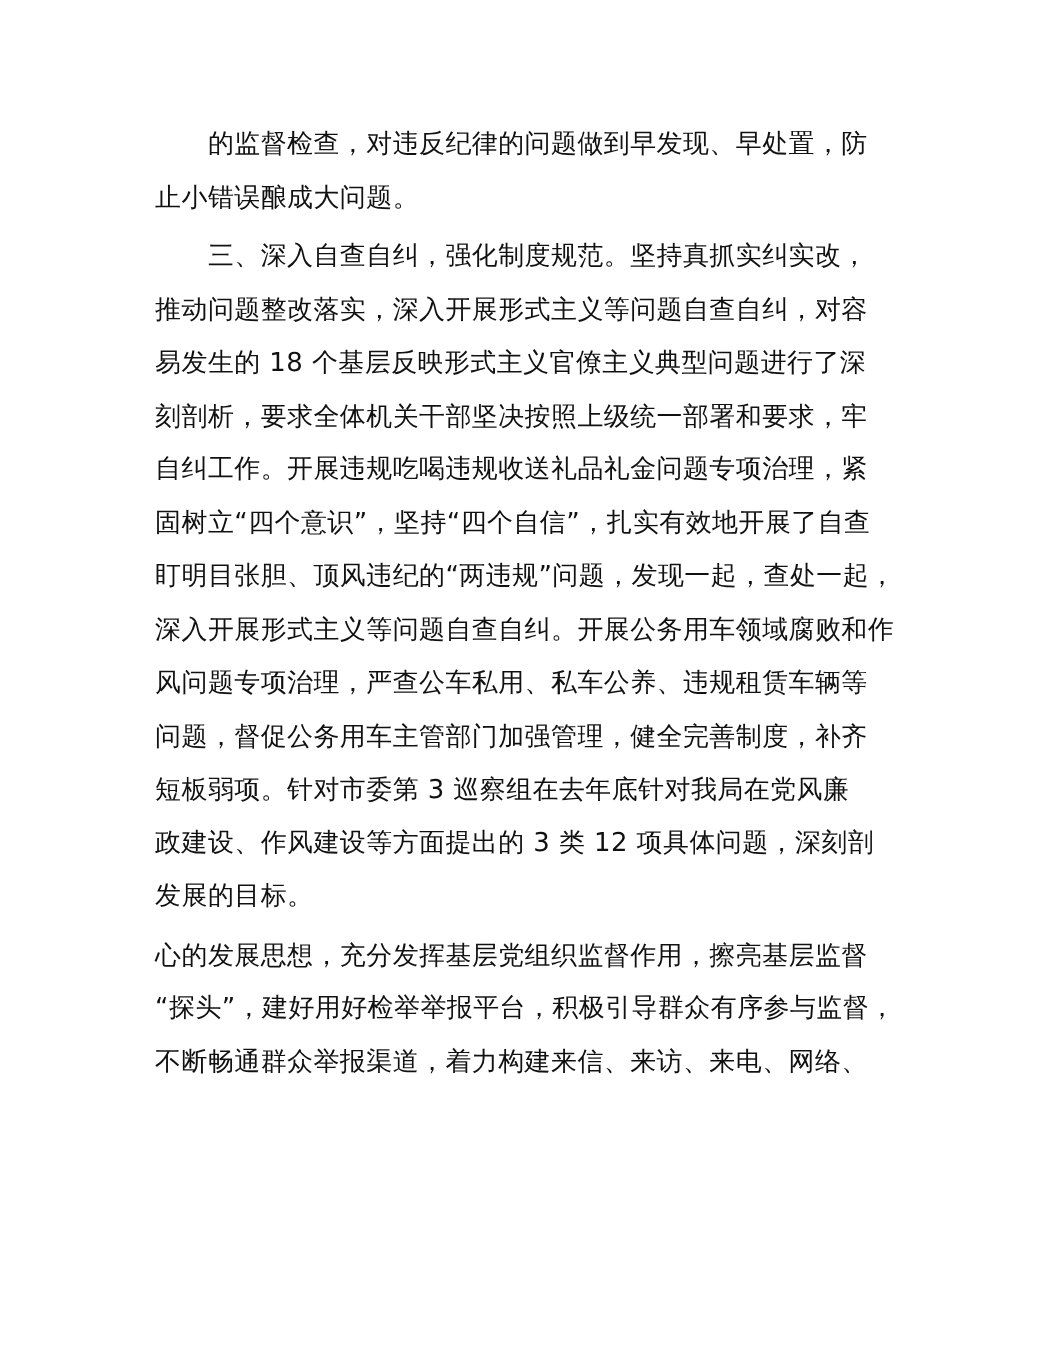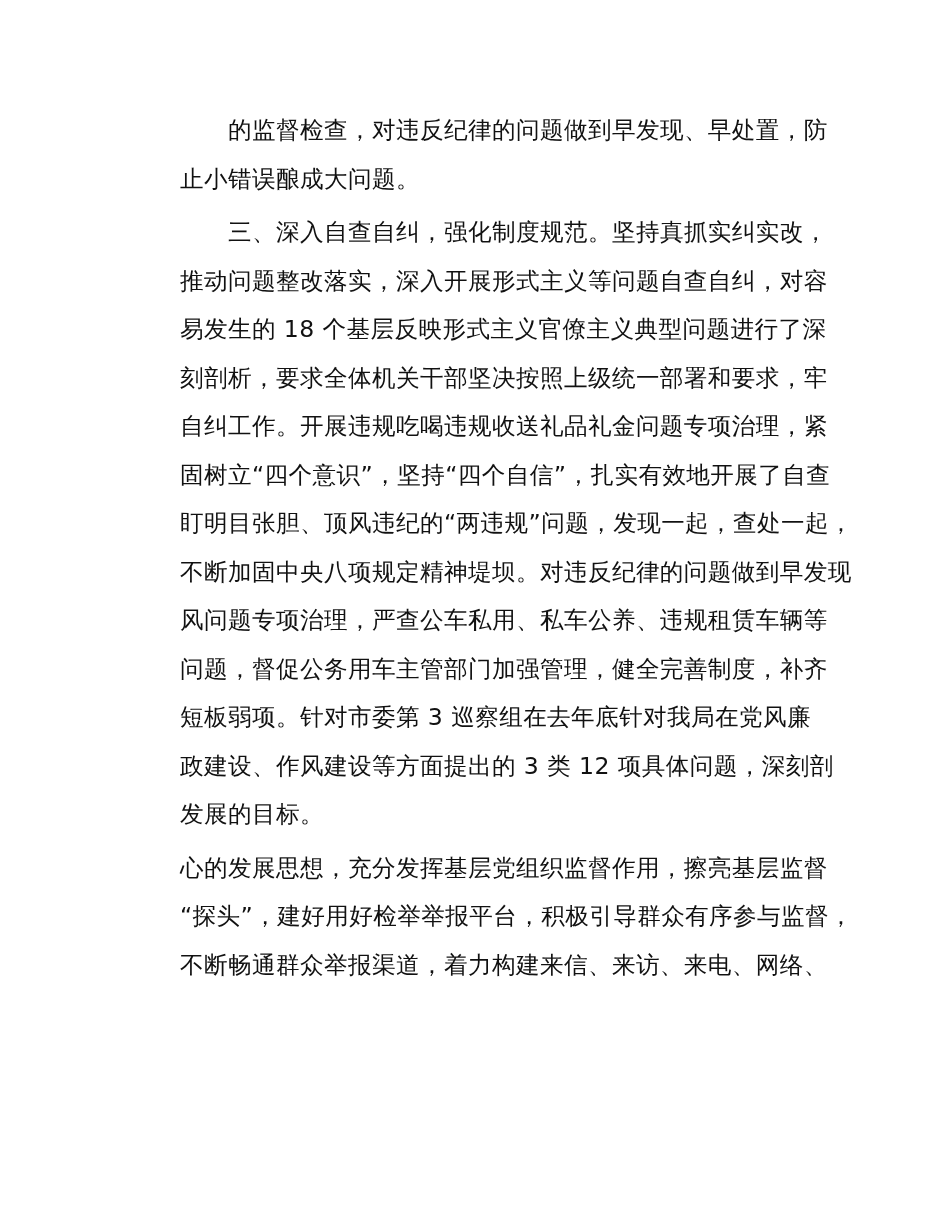--- a/index.html
+++ b/index.html
@@ -28,21 +28,20 @@
       margin: 0 0 5px 0;
       padding: 0;
       text-align: justify;
       text-align-last: left;
       word-break: break-all;
     }
     .line {
       display: block;
       white-space: nowrap;
       height: 48.5px;
-      margin-left: 39px;
     }
     .line.indent {
       padding-left: 48px;
     }
   </style>
 </head>
 <body>
 
 <div class="page">
 
@@ -52,21 +51,21 @@
   </div>
 
   <div class="para">
     <span class="line indent">三、深入自查自纠，强化制度规范。坚持真抓实纠实改，</span>
     <span class="line">推动问题整改落实，深入开展形式主义等问题自查自纠，对容</span>
     <span class="line">易发生的 18 个基层反映形式主义官僚主义典型问题进行了深</span>
     <span class="line">刻剖析，要求全体机关干部坚决按照上级统一部署和要求，牢</span>
     <span class="line">自纠工作。开展违规吃喝违规收送礼品礼金问题专项治理，紧</span>
     <span class="line">固树立“四个意识”，坚持“四个自信”，扎实有效地开展了自查</span>
     <span class="line">盯明目张胆、顶风违纪的“两违规”问题，发现一起，查处一起，</span>
-    <span class="line">不断加固中央八项规定精神堤坝。对违反纪律的问题做到早发现</span>
+    <span class="line">深入开展形式主义等问题自查自纠。开展公务用车领域腐败和作</span>
     <span class="line">风问题专项治理，严查公车私用、私车公养、违规租赁车辆等</span>
     <span class="line">问题，督促公务用车主管部门加强管理，健全完善制度，补齐</span>
     <span class="line">短板弱项。针对市委第 3 巡察组在去年底针对我局在党风廉</span>
     <span class="line">政建设、作风建设等方面提出的 3 类 12 项具体问题，深刻剖</span>
     <span class="line">发展的目标。</span>
   </div>
 
   <div class="para">
     <span class="line">心的发展思想，充分发挥基层党组织监督作用，擦亮基层监督</span>
     <span class="line">“探头”，建好用好检举举报平台，积极引导群众有序参与监督，</span>

